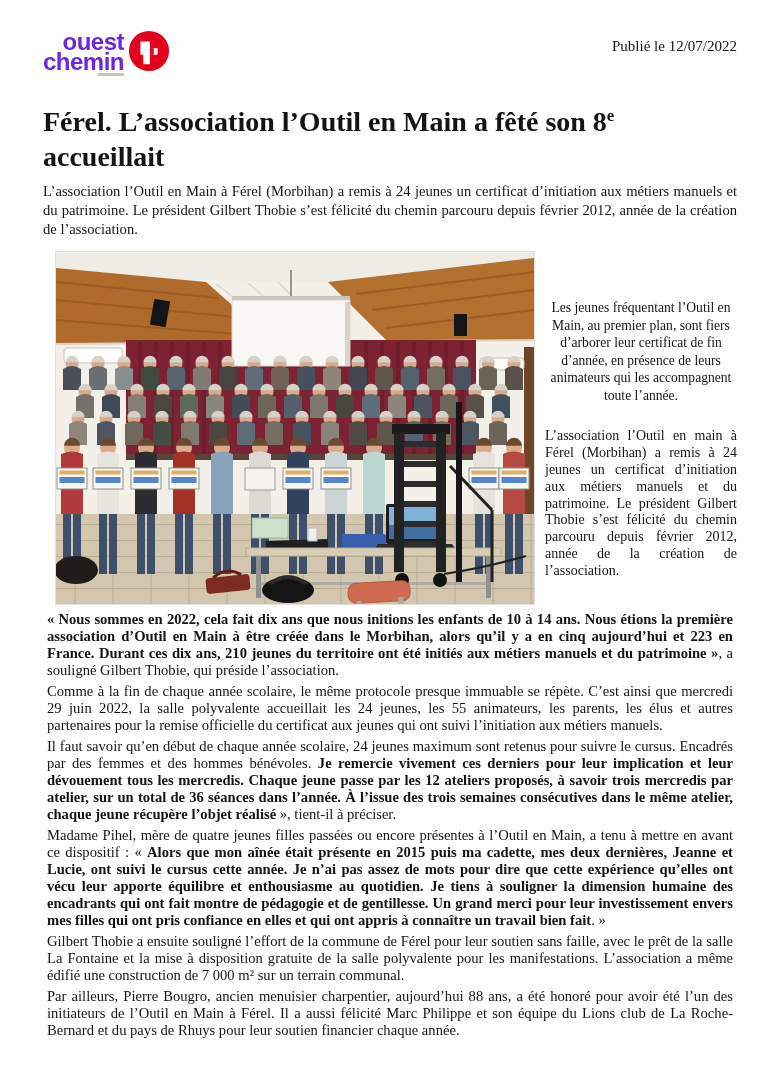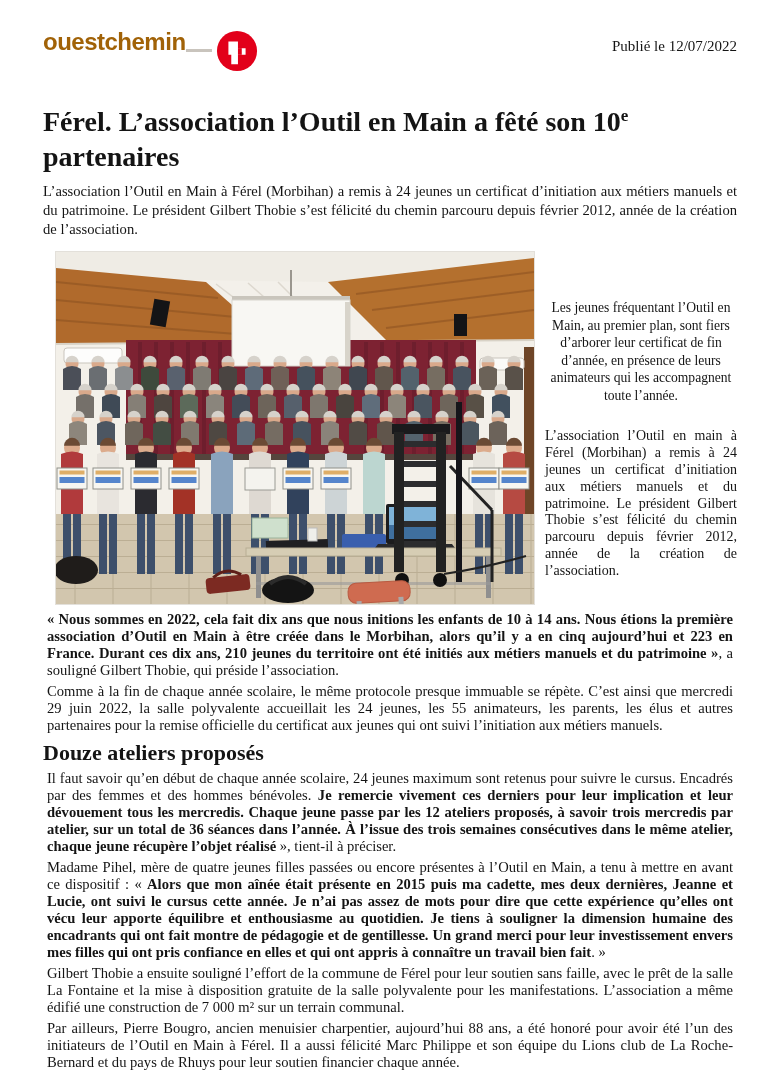--- a/index.html
+++ b/index.html
@@ -1,22 +1,22 @@
 <!DOCTYPE html>
 <html><head>
 <meta charset="utf-8">
 <style>
   html,body{margin:0;padding:0;background:#ffffff;}
   body{width:763px;height:1080px;overflow:hidden;font-family:"Liberation Serif",serif;color:#141414;}
   .page{box-sizing:border-box;width:763px;height:1080px;padding:26px 26px 0 43px;}
   
   .topbar{display:flex;justify-content:space-between;align-items:flex-start;height:62px;}
   .logo{display:flex;align-items:flex-start;gap:4px;}
-  .logo-text{display:flex;flex-direction:row;align-items:flex-end;font-family:"Liberation Sans",sans-serif;
-    font-weight:bold;color:#a16207;font-size:24px;line-height:0.82;letter-spacing:-0.5px;padding-top:6px;}
+  .logo-text{display:flex;flex-direction:column;align-items:flex-end;font-family:"Liberation Sans",sans-serif;
+    font-weight:bold;color:#6d28d9;font-size:24px;line-height:0.82;letter-spacing:-0.5px;padding-top:6px;}
   .logo-mark{width:42px;height:42px;margin-top:4px;}
   .logo-sub{width:26px;height:3px;background:#c9c4bd;margin-top:2px;}
   .published{font-size:15px;padding-top:12px;}
   
   h1{font-size:28px;line-height:35px;margin:10px 0 8px 0;font-weight:bold;}
   h1 sup{font-size:17px;}
   .lead{font-size:14.6px;line-height:19px;text-align:justify;margin:0 0 5px 0;}
   
   .photo-row{display:flex;gap:10px;margin:12px 0 6px 12px;}
   .photo{width:478px;height:352px;flex:none;display:block;border:1px solid #e3e0da;}
@@ -42,21 +42,21 @@
       </div>
       <svg class="logo-mark" viewBox="0 0 44 44">
         <circle cx="22" cy="22" r="21" fill="#e2001a"></circle>
         <path d="M13 12 h10 v7 h8 v7 h-8 v10 h-7 v-10 h-3 z" fill="#ffffff"></path>
         <rect x="23" y="19" width="4" height="7" fill="#e2001a"></rect>
       </svg>
     </div>
     <div class="published">Publié le 12/07/2022</div>
   </header>
 
-  <h1><span>Férel. L’association l’Outil en Main a fêté son 10</span><sup>e</sup> <span>partenaires</span></h1>
+  <h1><span>Férel. L’association l’Outil en Main a fêté son 8</span><sup>e</sup> <span>accueillait</span></h1>
 
   <p class="lead">L’association l’Outil en Main à Férel (Morbihan) a remis à 24 jeunes un certificat d’initiation aux métiers manuels et du patrimoine. Le président Gilbert Thobie s’est félicité du chemin parcouru depuis février 2012, année de la création de l’association.</p>
 
   <div class="photo-row">
     <svg class="photo" viewBox="0 0 478 352" preserveAspectRatio="none">
       <defs>
         <pattern id="tiles" width="38" height="16" patternUnits="userSpaceOnUse">
           <rect width="38" height="16" fill="#d2c6ae"></rect>
           <path d="M0,0.5 H38 M19,0 V16" stroke="#bbae94" stroke-width="1" fill="none"></path>
         </pattern>
@@ -240,21 +240,20 @@
     <div class="photo-side">
       <p class="caption">Les jeunes fréquentant l’Outil en Main, au premier plan, sont fiers d’arborer leur certificat de fin d’année, en présence de leurs animateurs qui les accompagnent toute l’année.</p>
       <p class="side-para">L’association l’Outil en main à Férel (Morbihan) a remis à 24 jeunes un certificat d’initiation aux métiers manuels et du patrimoine. Le président Gilbert Thobie s’est félicité du chemin parcouru depuis février 2012, année de la création de l’association.</p>
     </div>
   </div>
 
   <p class="body-p"><b>« Nous sommes en 2022, cela fait dix ans que nous initions les enfants de 10 à 14 ans. Nous étions la première association d’Outil en Main à être créée dans le Morbihan, alors qu’il y a en cinq aujourd’hui et 223 en France. Durant ces dix ans, 210 jeunes du territoire ont été initiés aux métiers manuels et du patrimoine »</b><span>, a souligné Gilbert Thobie, qui préside l’association.</span></p>
 
   <p class="body-p">Comme à la fin de chaque année scolaire, le même protocole presque immuable se répète. C’est ainsi que mercredi 29 juin 2022, la salle polyvalente accueillait les 24 jeunes, les 55 animateurs, les parents, les élus et autres partenaires pour la remise officielle du certificat aux jeunes qui ont suivi l’initiation aux métiers manuels.</p>
 
-  <h2>Douze ateliers proposés</h2>
 
   <p class="body-p"><span>Il faut savoir qu’en début de chaque année scolaire, 24 jeunes maximum sont retenus pour suivre le cursus. Encadrés par des femmes et des hommes bénévoles. </span><b>Je remercie vivement ces derniers pour leur implication et leur dévouement tous les mercredis. Chaque jeune passe par les 12 ateliers proposés, à savoir trois mercredis par atelier, sur un total de 36 séances dans l’année. À l’issue des trois semaines consécutives dans le même atelier, chaque jeune récupère l’objet réalisé</b><span> », tient-il à préciser.</span></p>
 
 
   <p class="body-p"><span>Madame Pihel, mère de quatre jeunes filles passées ou encore présentes à l’Outil en Main, a tenu à mettre en avant ce dispositif : « </span><b>Alors que mon aînée était présente en 2015 puis ma cadette, mes deux dernières, Jeanne et Lucie, ont suivi le cursus cette année. Je n’ai pas assez de mots pour dire que cette expérience qu’elles ont vécu leur apporte équilibre et enthousiasme au quotidien. Je tiens à souligner la dimension humaine des encadrants qui ont fait montre de pédagogie et de gentillesse. Un grand merci pour leur investissement envers mes filles qui ont pris confiance en elles et qui ont appris à connaître un travail bien fait</b><span>. »</span></p>
 
   <p class="body-p">Gilbert Thobie a ensuite souligné l’effort de la commune de Férel pour leur soutien sans faille, avec le prêt de la salle La Fontaine et la mise à disposition gratuite de la salle polyvalente pour les manifestations. L’association a même édifié une construction de 7 000 m² sur un terrain communal.</p>
 
   <p class="body-p">Par ailleurs, Pierre Bougro, ancien menuisier charpentier, aujourd’hui 88 ans, a été honoré pour avoir été l’un des initiateurs de l’Outil en Main à Férel. Il a aussi félicité Marc Philippe et son équipe du Lions club de La Roche-Bernard et du pays de Rhuys pour leur soutien financier chaque année.</p>
 

